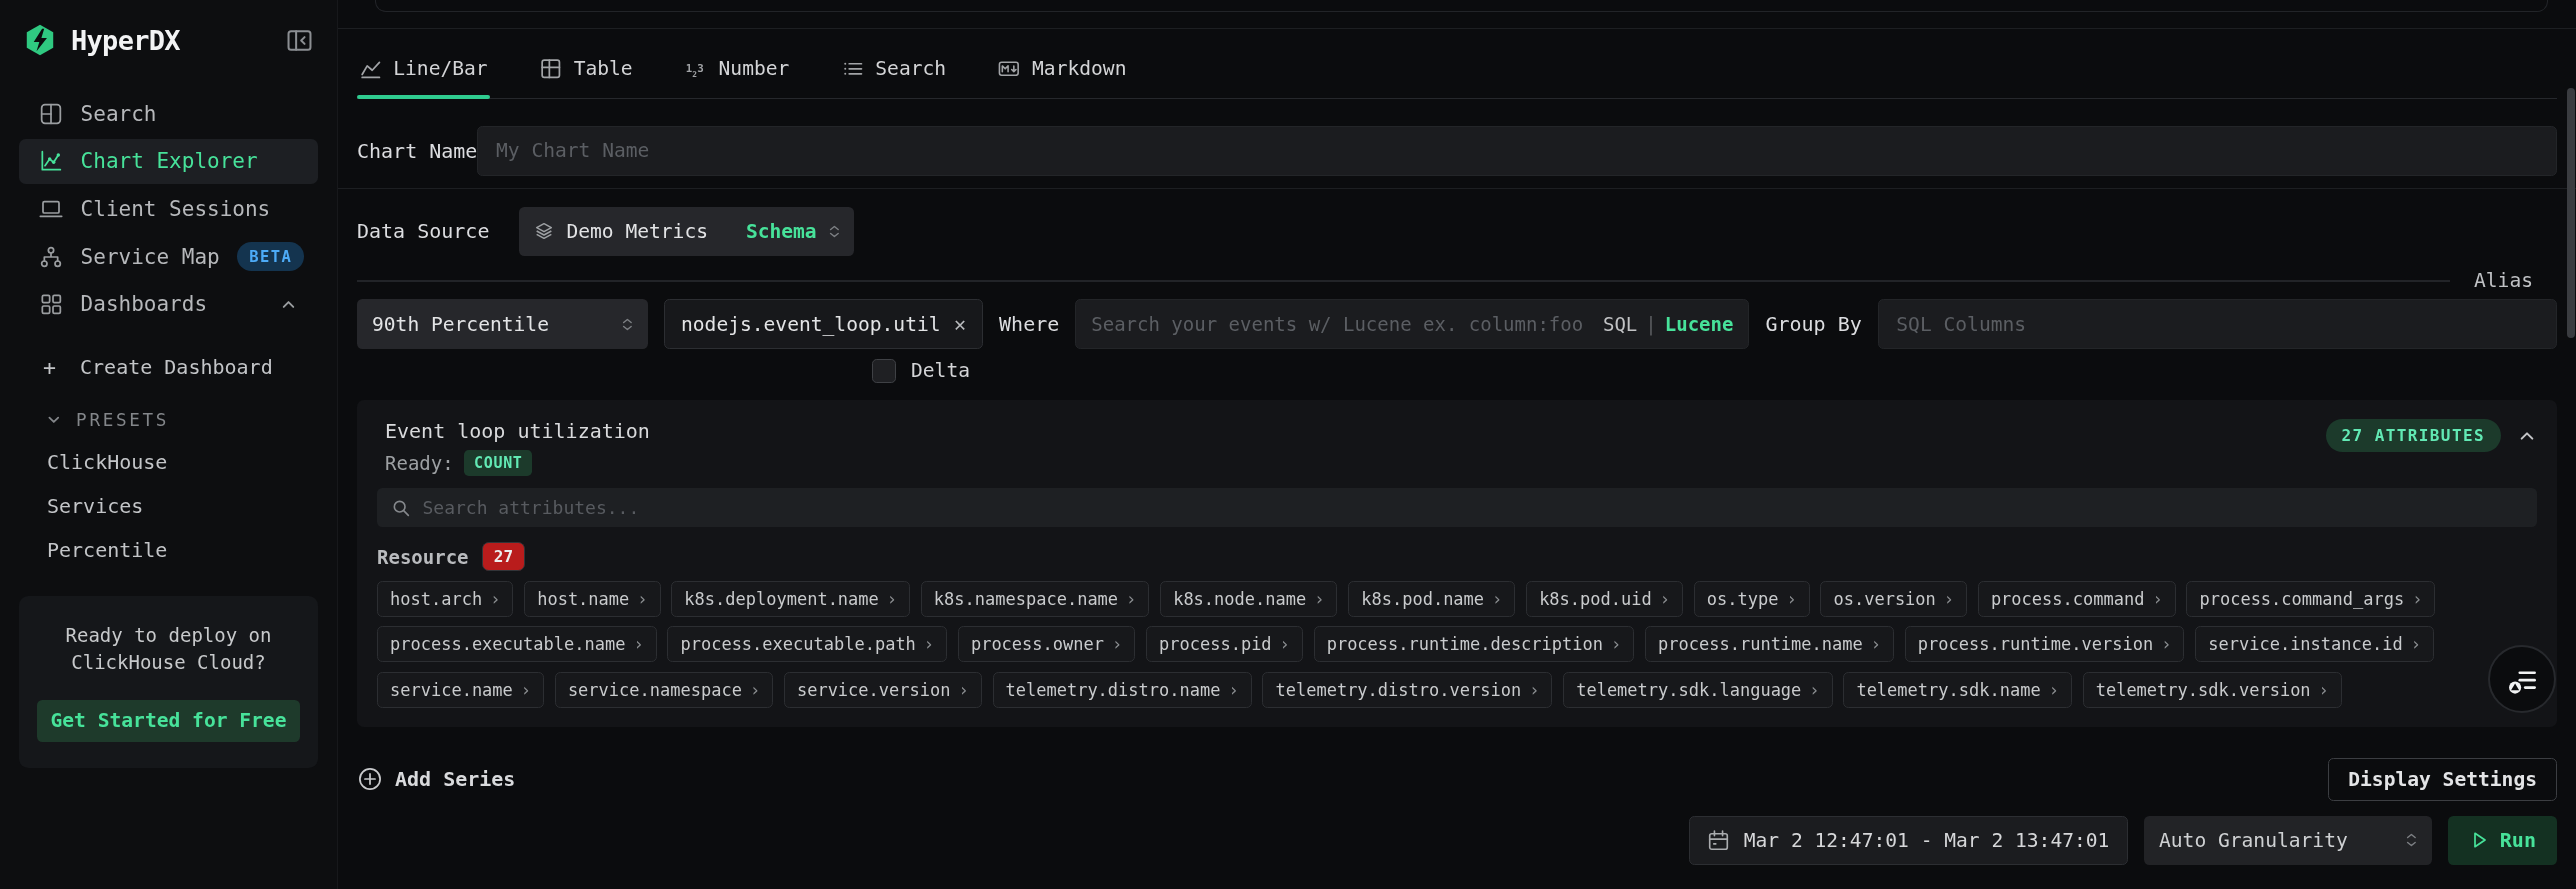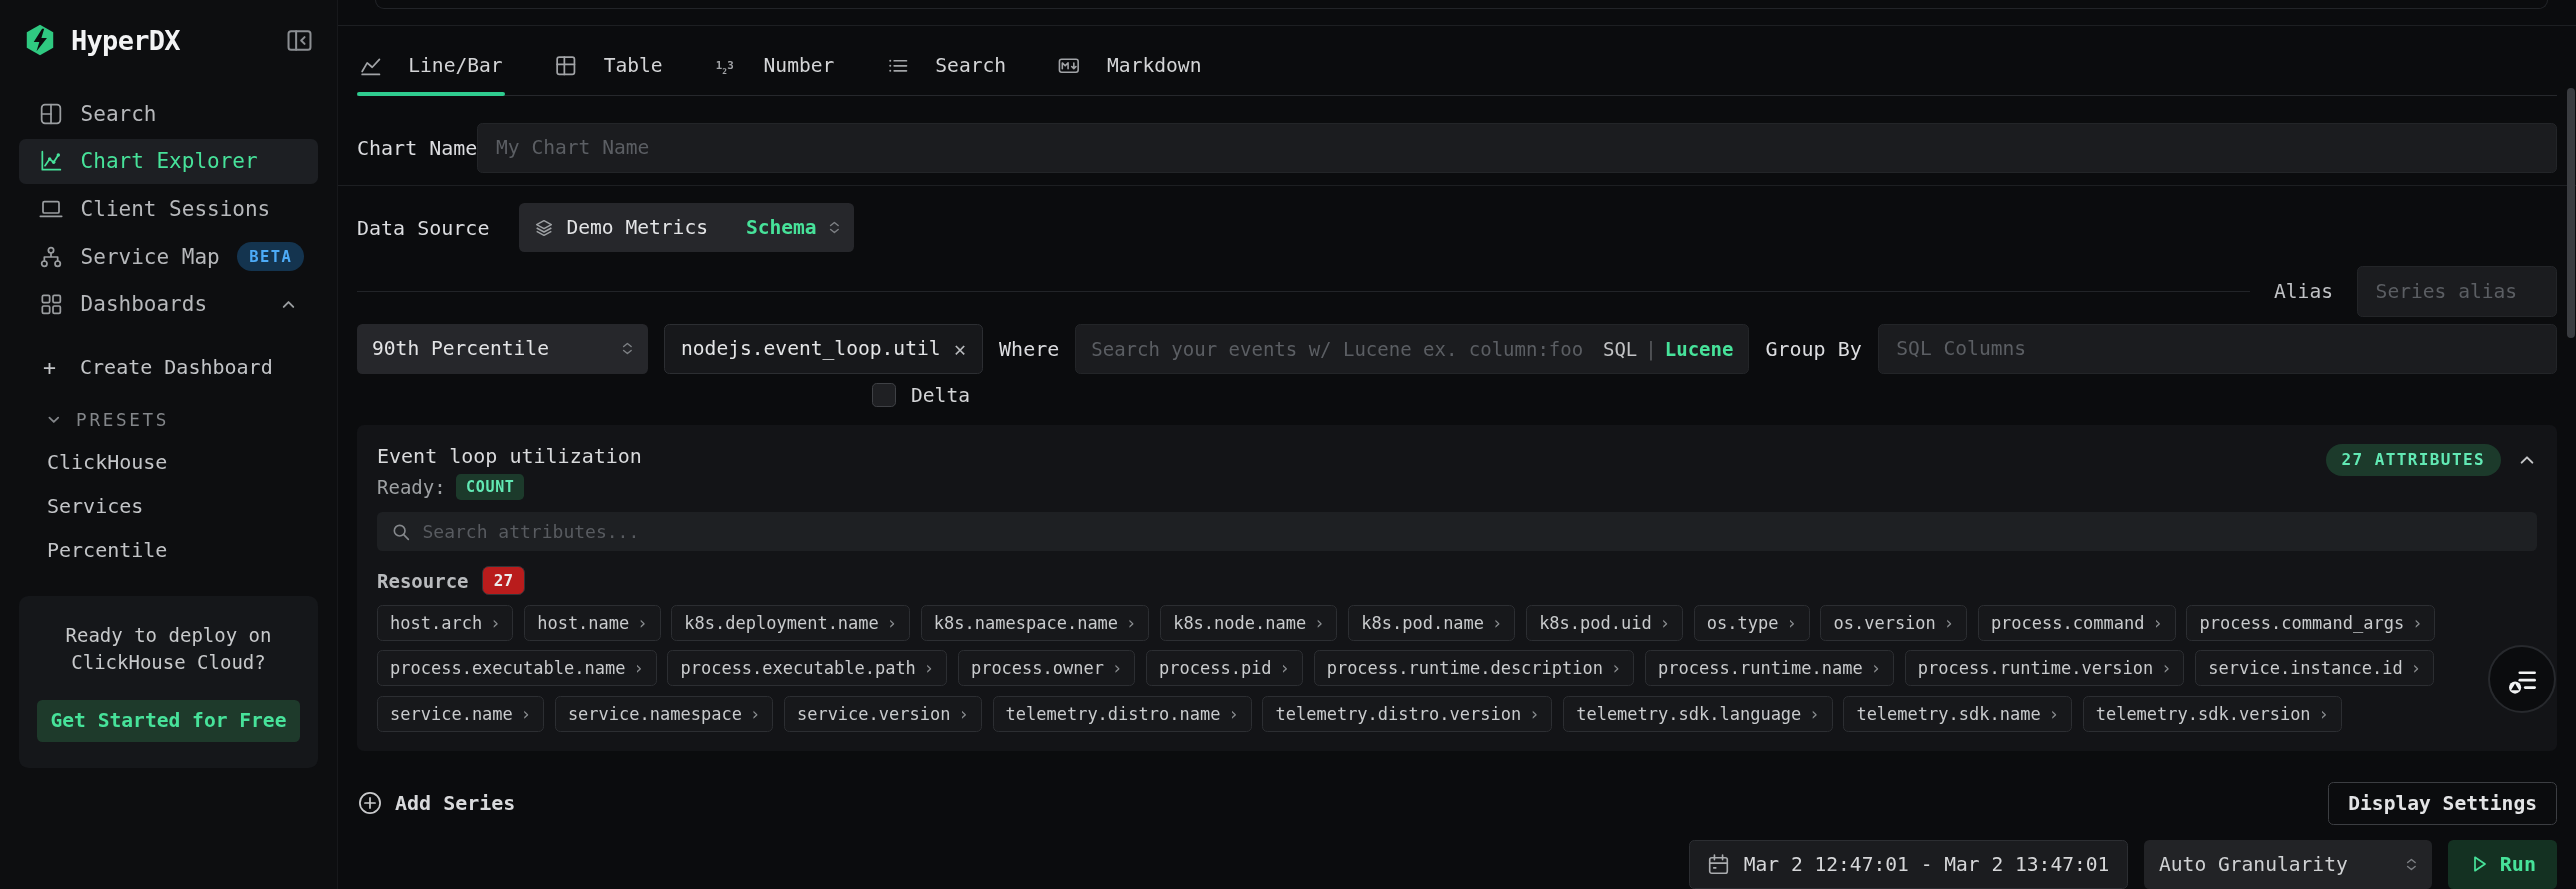--- a/index.html
+++ b/index.html
@@ -58,21 +58,21 @@
   .promo-btn{margin-top:23px;width:100%;height:42px;border:none;border-radius:5.4px;background:#1e3a2b;
     color:var(--accent);font-size:19.6px;font-weight:bold;font-family:inherit;cursor:pointer;}
 
   
   .main{position:absolute;left:338px;top:0;right:0;bottom:0;padding:0 19px;display:flex;flex-direction:column;}
   .prev-panel-edge{height:12px;margin:0 9.5px 0 17.6px;border:1.4px solid #222428;border-top:none;
     border-radius:0 0 10.8px 10.8px;}
   .top-divider{height:1.4px;background:#1d1f22;margin:16px -19px 0 -19px;}
 
   .tabs{display:flex;gap:47px;margin-top:28px;border-bottom:1.4px solid #26282c;}
-  .tab{position:relative;display:flex;align-items:center;gap:27px;padding:0 2.7px 17.6px 2.7px;
+  .tab{position:relative;display:flex;align-items:center;gap:12px;padding:0 2.7px 17.6px 2.7px;
     color:#d4d5d7;font-size:19.6px;cursor:pointer;}
   .tab .tico{width:21.6px;height:21.6px;color:#a2a4a7;display:flex;align-items:center;}
   .tab.active::after{content:"";position:absolute;left:0;right:0;bottom:-1.4px;height:4px;
     background:var(--accent-underline);border-radius:2px;}
 
   .row{display:flex;align-items:center;}
   .field-label{font-size:20px;color:#dcdde0;white-space:nowrap;}
 
   .chart-name-row{margin-top:27px;}
   .text-input{background:var(--input-bg);border:1.4px solid #232528;border-radius:5.4px;height:50px;
@@ -114,21 +114,21 @@
   .lang-lucene{color:var(--accent);font-weight:bold;}
   .groupby-input{flex:1.0;height:50px;min-width:0;}
 
   .delta-row{margin-top:9.5px;gap:15px;margin-left:515px;}
   .checkbox{width:24px;height:24px;background:#1f2023;border:1.4px solid #3f4145;border-radius:4.7px;cursor:pointer;}
   .delta-label{font-size:19.6px;color:#d4d5d7;}
 
   
   .attr-panel{position:relative;margin-top:17.6px;background:var(--panel-bg);border-radius:6.8px;padding:19px 20px;}
   .attr-head{display:flex;align-items:flex-start;}
-  .attr-head-left{flex:1;}
+  .attr-head-left{flex:1;margin-left:8px;}
   .attr-title{font-size:20px;color:#d9dadc;}
   .unit-row{display:flex;align-items:center;gap:10.8px;margin-top:6.8px;}
   .unit-label{font-size:19px;color:#9da0a3;}
   .unit-badge{background:var(--accent-badge-bg);color:#62e9b4;font-size:15px;font-weight:bold;
     letter-spacing:0.7px;padding:4px 9.5px;border-radius:4.7px;}
   .attr-head-right{display:flex;align-items:center;gap:16px;}
   .attr-count-badge{background:var(--accent-badge-bg);color:#62e9b4;font-size:16px;font-weight:bold;
     letter-spacing:1.4px;padding:6.8px 16px;border-radius:675px;white-space:nowrap;}
   .panel-collapse{color:#c5c6c8;cursor:pointer;display:flex;align-items:center;}
   .attr-search{display:flex;align-items:center;gap:12px;margin-top:12px;background:#1e2023;
@@ -365,21 +365,20 @@
           <svg viewBox="0 0 14 8" width="10.8" height="6" fill="none" stroke="currentColor" stroke-width="2" stroke-linecap="round" stroke-linejoin="round">
               <path d="M2 2 L7 6 L12 2"></path>
             </svg>
         </span>
       </div>
     </div>
 
     <div class="row alias-row">
       <span class="alias-line"></span>
       <span class="alias-label">Alias</span>
-      <input class="text-input alias-input" type="text" placeholder="Series alias" style="">
     </div>
 
     <div class="row series-row">
       <div class="select-box agg-select">
         <span class="agg-value">90th Percentile</span>
         <span class="updown">
           <svg viewBox="0 0 14 8" width="10.8" height="6" fill="none" stroke="currentColor" stroke-width="2" stroke-linecap="round" stroke-linejoin="round">
               <path d="M2 6 L7 2 L12 6"></path>
             </svg>
           <svg viewBox="0 0 14 8" width="10.8" height="6" fill="none" stroke="currentColor" stroke-width="2" stroke-linecap="round" stroke-linejoin="round">

